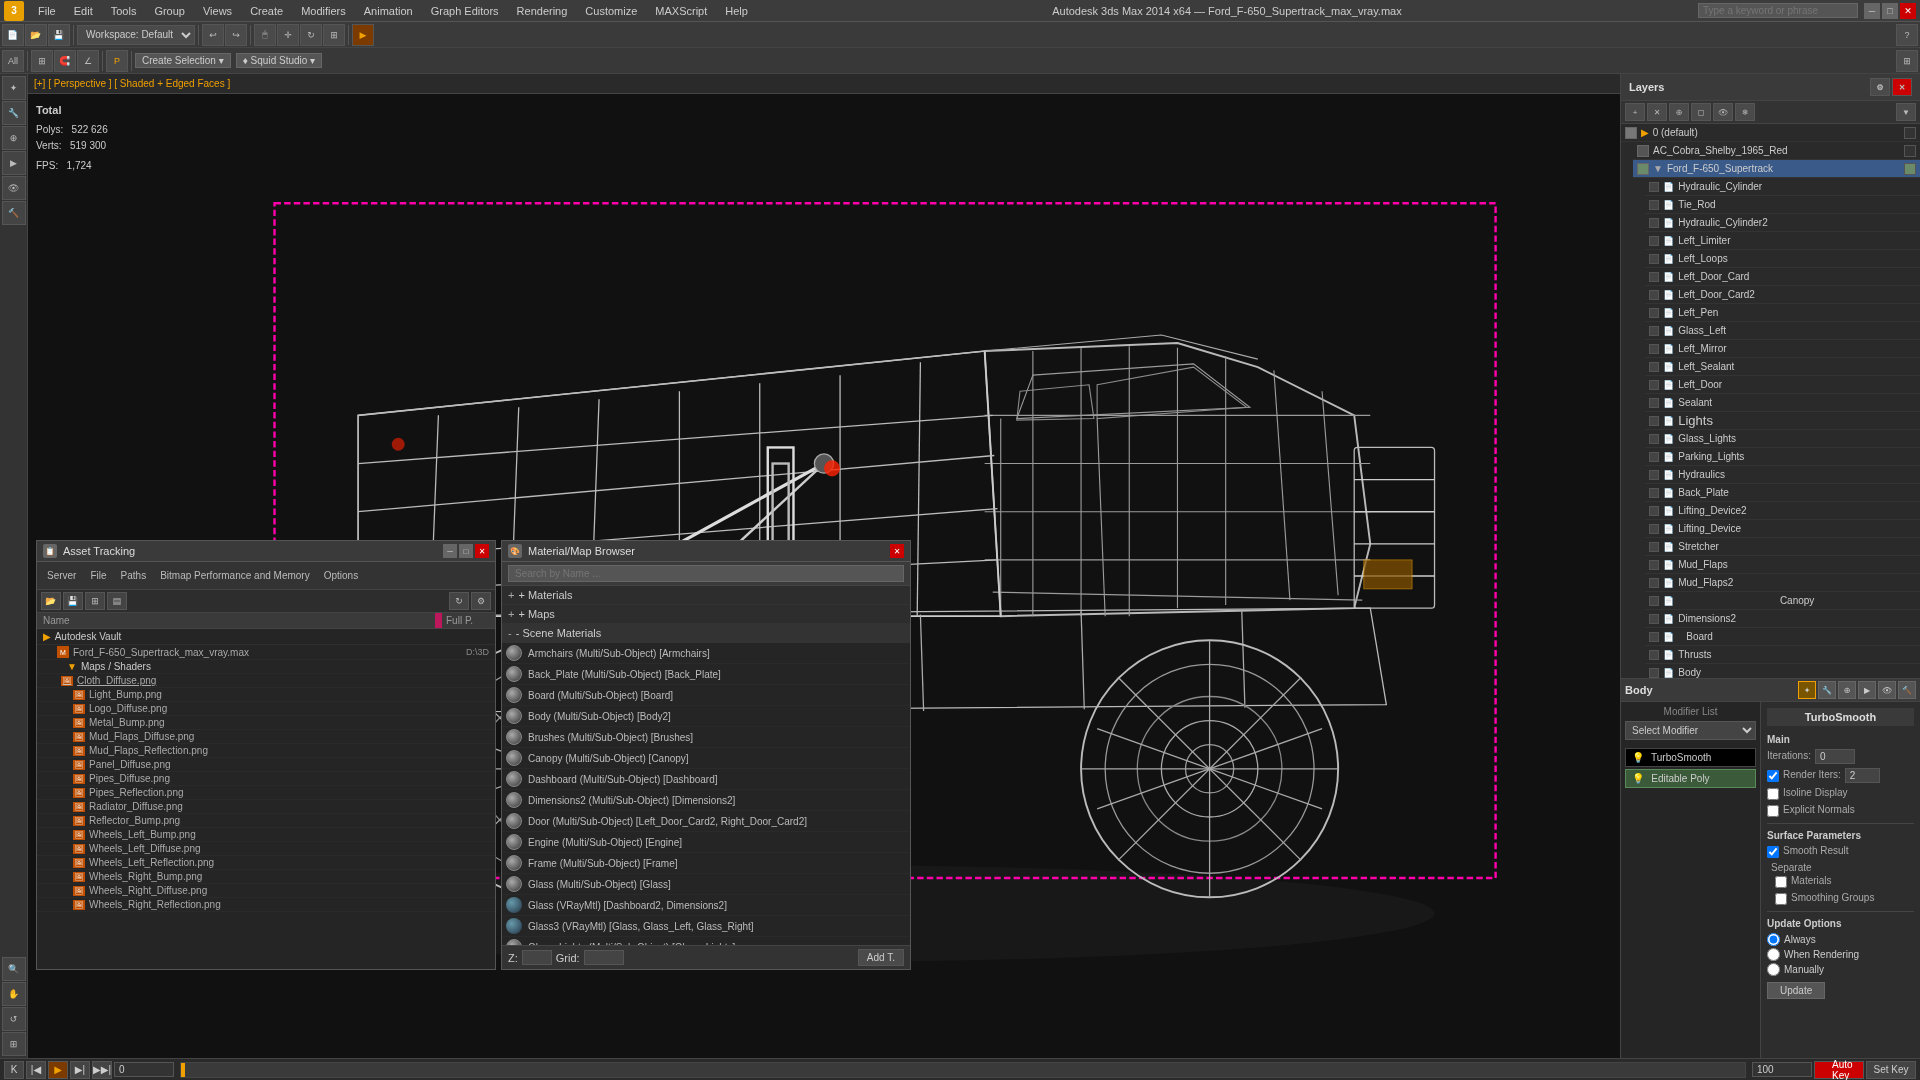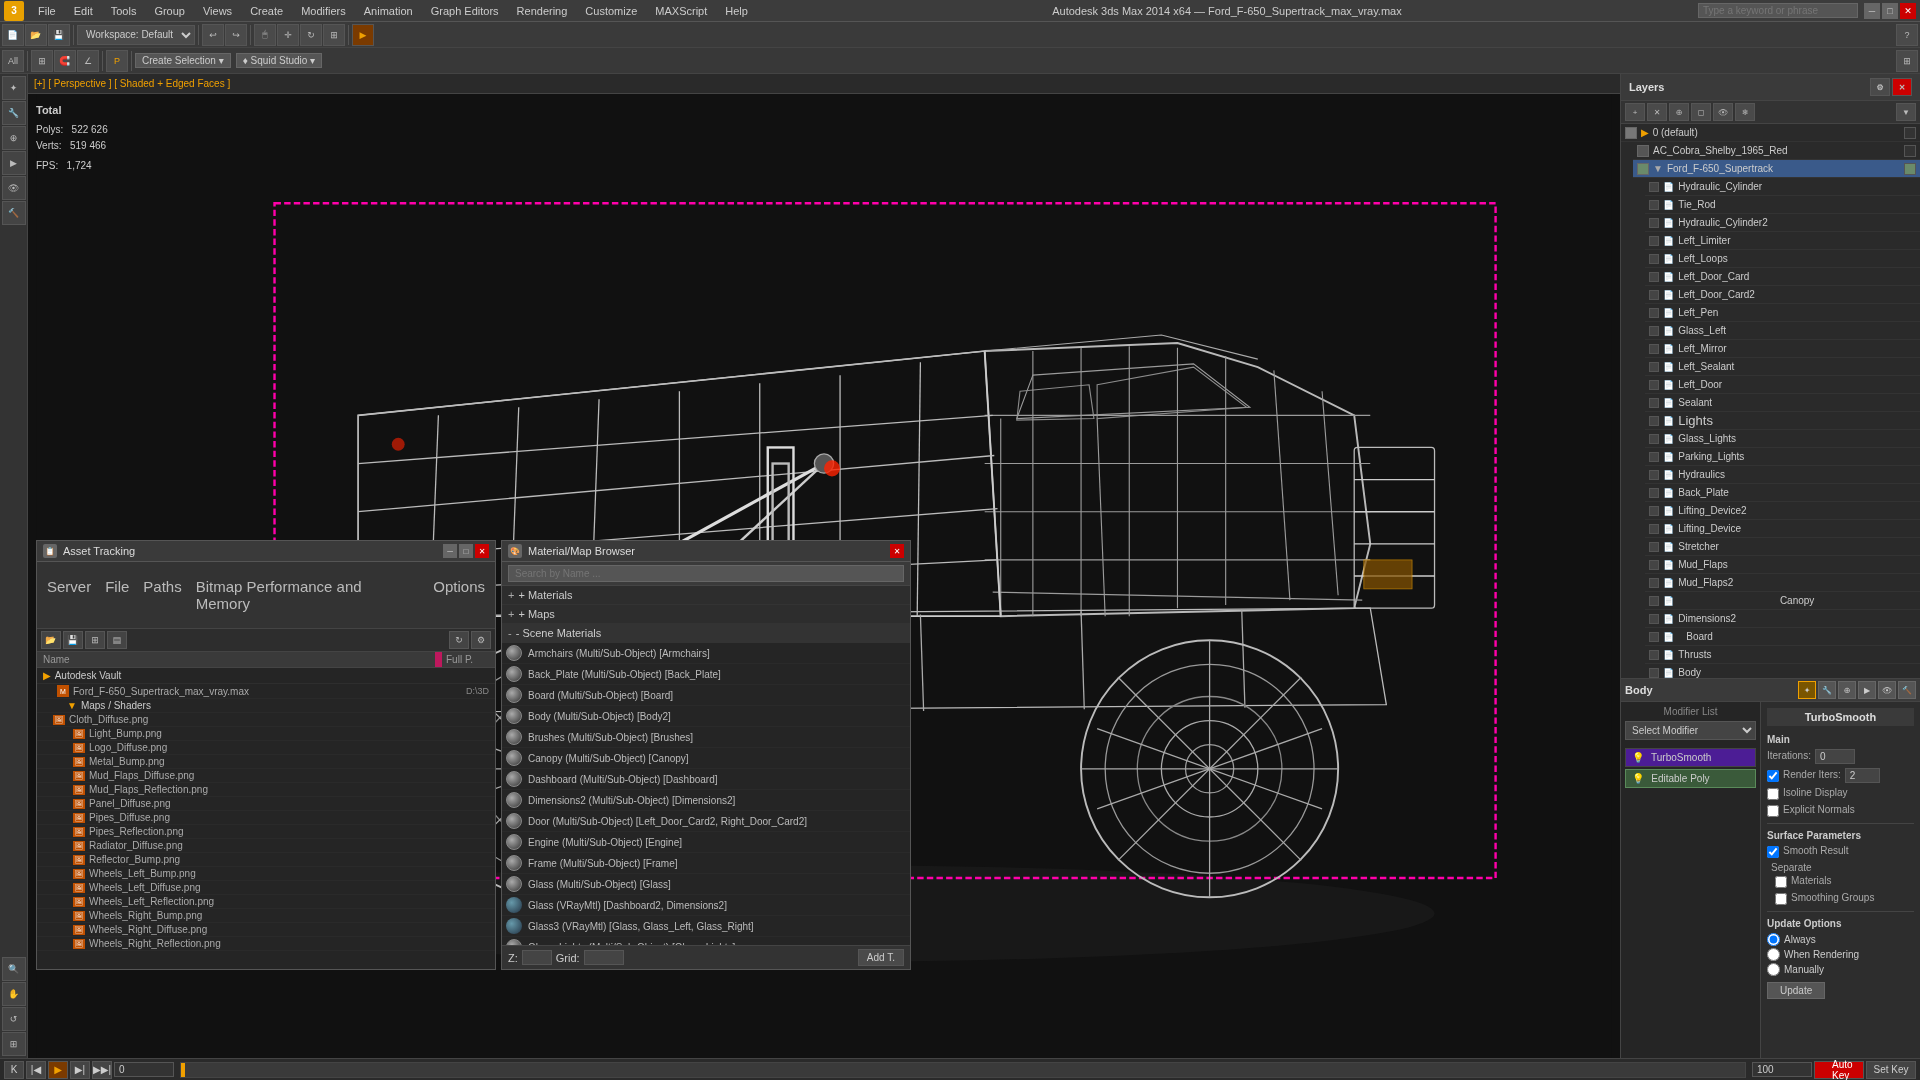--- a/index.html
+++ b/index.html
@@ -281,21 +281,21 @@
       font-size: 10px;
       color: #888;
       margin-bottom: 4px;
       text-align: center;
     }
     .mod-item {
       padding: 3px 6px;
       font-size: 10px;
       color: #ccc;
       cursor: pointer;
-      background: #4c1d95;
+      background: #000000;
       margin-bottom: 2px;
       border: 1px solid #444;
     }
     .mod-item.selected { background: #3a5a3a; border-color: #5a8a5a; }
     #mod-params {
       flex: 1;
       padding: 6px;
       overflow-y: auto;
     }
     .mod-section-title {
@@ -393,22 +393,22 @@
     .fw-max { background: #666; color: #ccc; }
     .fw-close { background: #c00; color: white; }
     .asset-menubar {
       display: flex;
       background: #333;
       border-bottom: 1px solid #444;
       padding: 1px 4px;
       gap: 2px;
     }
     .asset-menu-item {
-      padding: 15px 6px;
-      font-size: 15px;
+      padding: 7px 6px;
+      font-size: 10px;
       color: #bbb;
       cursor: pointer;
     }
     .asset-toolbar {
       display: flex;
       background: #2d2d2d;
       padding: 2px 4px;
       border-bottom: 1px solid #444;
       gap: 2px;
       align-items: center;
@@ -824,21 +824,21 @@
       </svg>
 
       <div class="stats-overlay">
         <div style="font-weight:bold; font-size:11px; margin-bottom:4px;">Total</div>
         <div>
           <span>Polys:</span>&nbsp;&nbsp;
           <span>522 626</span>
         </div>
         <div>
           <span>Verts:</span>&nbsp;&nbsp;
-          <span>519 466</span>
+          <span>519 300</span>
         </div>
         <div style="margin-top:4px;">
           <span>FPS:</span>&nbsp;&nbsp;
           <span>1,724</span>
         </div>
       </div>
     </div>
   </div>
 
   <div id="right-panel">
@@ -1164,21 +1164,21 @@
       </div>
       <div class="asset-row" style="padding-left:20px;">
         <div class="asset-file-icon map-icon">M</div>
         <span>Ford_F-650_Supertrack_max_vray.max</span>
         <span class="path">D:\3D</span>
       </div>
       <div class="asset-subrow" style="color:#ccc;">
         <span style="margin-right:4px; color:#f0a000;">▼</span>
         <span>Maps / Shaders</span>
       </div>
-      <div class="asset-row" style="padding-left: 16px;">
+      <div class="asset-row" style="padding-left: 24px; text-decoration: underline;">
           <div style="width:12px;height:10px;background:#c05000;margin-right:4px;font-size:7px;display:flex;align-items:center;justify-content:center;color:white;flex-shrink:0;">🖼</div>
           <span>Cloth_Diffuse.png</span>
         </div>
         <div class="asset-row" style="padding-left: 36px;">
           <div style="width:12px;height:10px;background:#c05000;margin-right:4px;font-size:7px;display:flex;align-items:center;justify-content:center;color:white;flex-shrink:0;">🖼</div>
           <span>Light_Bump.png</span>
         </div>
         <div class="asset-row" style="padding-left: 36px;">
           <div style="width:12px;height:10px;background:#c05000;margin-right:4px;font-size:7px;display:flex;align-items:center;justify-content:center;color:white;flex-shrink:0;">🖼</div>
           <span>Logo_Diffuse.png</span>

